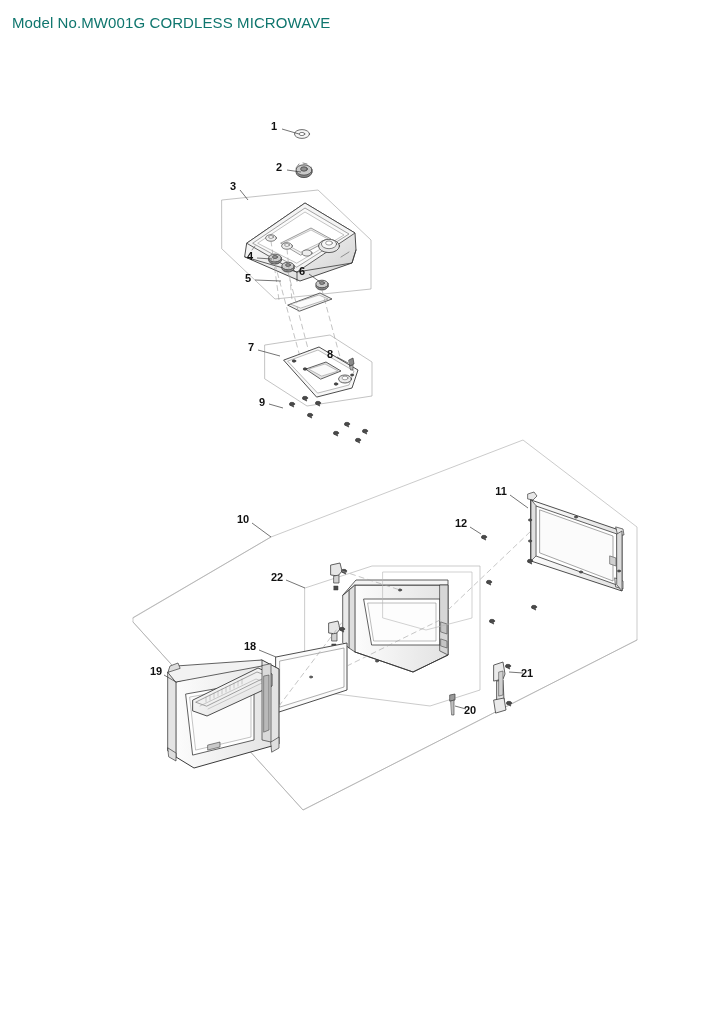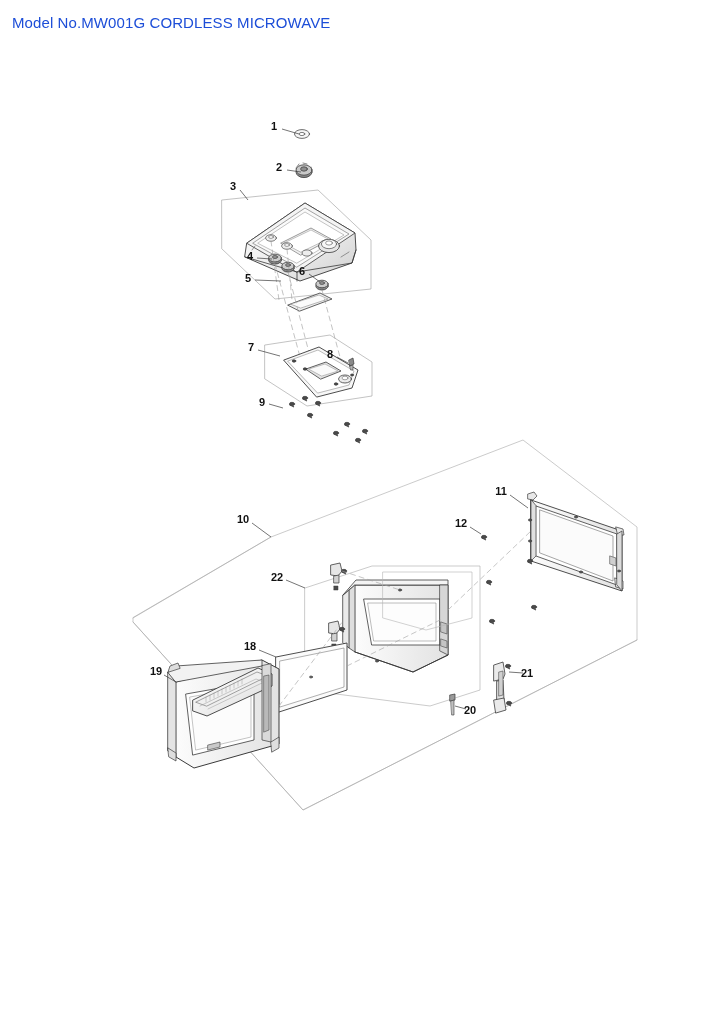--- a/index.html
+++ b/index.html
@@ -1,19 +1,19 @@
 <!DOCTYPE html>
 <html><head>
 <meta charset="utf-8">
 <style>
   html,body{margin:0;padding:0;background:#ffffff;}
   body{width:724px;height:1024px;position:relative;overflow:hidden;
        font-family:"Liberation Sans",sans-serif;color:#111;}
   #page-title{position:absolute;left:12px;top:14px;font-size:15px;
-              letter-spacing:.1px;white-space:nowrap;color:#1d4ed8;}
+              letter-spacing:.1px;white-space:nowrap;color:#0f766e;}
   #diagram{position:absolute;left:0;top:0;width:724px;height:1024px;}
   .callout{font-size:11px;font-weight:bold;fill:#111;
            font-family:"Liberation Sans",sans-serif;}
 </style>
 </head>
 <body>
 
 <div id="page-title">Model No.MW001G CORDLESS MICROWAVE</div>
 
 <svg id="diagram" viewBox="0 0 724 1024">

